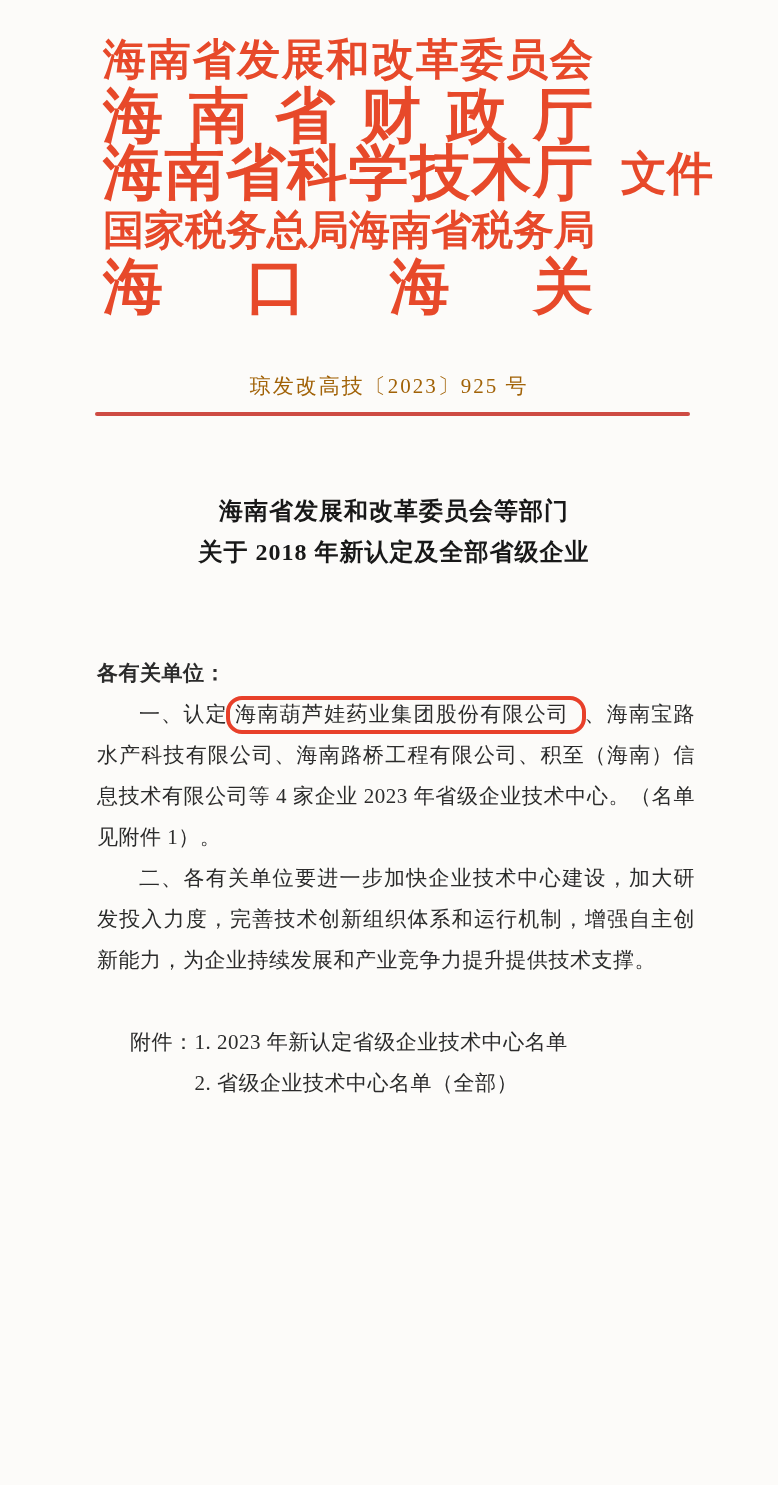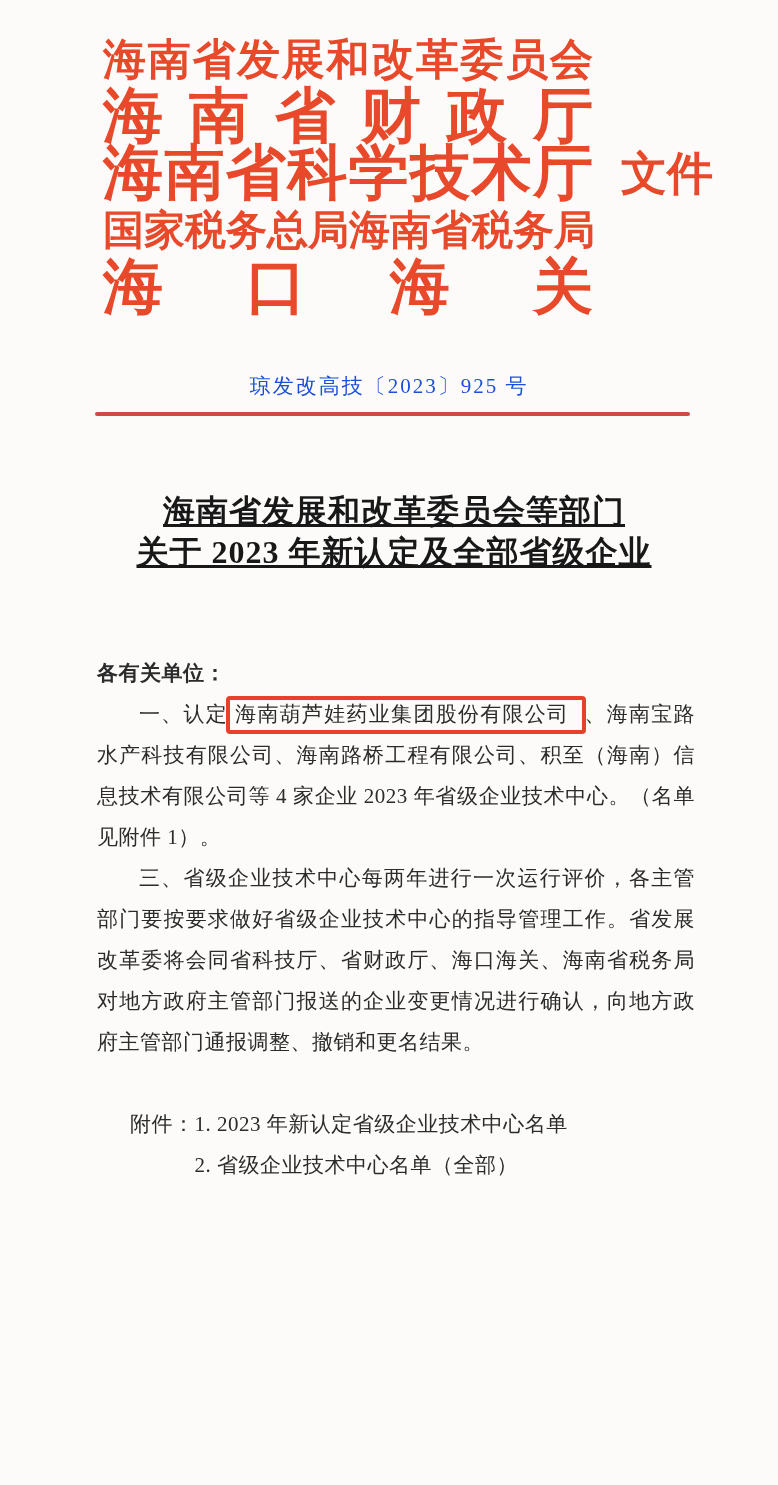--- a/index.html
+++ b/index.html
@@ -25,44 +25,44 @@
   }
   .f46{font-size:60px;}
   .f43{font-size:43px;}
   .f41{font-size:41px;}
   .h-suffix{
     display:inline-block;margin-left:28px;font-size:46px;vertical-align:top;
   }
   
   .doc-number{
     position:absolute;top:371px;left:0;width:778px;
-    text-align:center;font-size:21px;letter-spacing:2px;color:#1d4ed8;
+    text-align:center;font-size:21px;letter-spacing:2px;color:#a16207;
     line-height:30px;
   }
   
   .red-divider{
     position:absolute;top:412px;left:95px;width:595px;height:4px;
     border-radius:2px;
   }
   
   .title-block{
     position:absolute;top:491px;left:90px;width:608px;
-    text-align:center;font-size:32px;font-weight:bold;color:#181818;
-    line-height:41px;letter-spacing:1px;text-decoration:underline;
+    text-align:center;font-size:24px;font-weight:bold;color:#181818;
+    line-height:41px;letter-spacing:1px;
   }
   
   .body-block{
     position:absolute;top:653px;left:97px;width:598px;
     font-size:21px;line-height:41px;color:#2b2b2b;
     text-align:justify;letter-spacing:0.5px;
   }
   .body-block p{margin:0;text-indent:2em;}
   .body-block p.greeting{text-indent:0;font-weight:bold;}
   .hl-box{
-    border-style:solid;border-width:4px;border-radius:4px;
+    border-style:solid;border-width:4px;border-radius:16px;
     padding:2px 13px 4px 5px;margin:8px -2px;
   }
   
   .attachments{
     display:flex;margin-top:41px;padding-left:33px;text-indent:0;
   }
   .att-label{white-space:nowrap;}
   .att-items{display:flex;flex-direction:column;}
 </style>
 </head>
@@ -87,27 +87,27 @@
       <span class="h-agency f46">海口海关</span>
     </div>
   </div>
 
   <div class="doc-number">琼发改高技〔2023〕925 号</div>
 
   <div class="red-divider" style="background: rgb(206, 75, 67);"></div>
 
   <div class="title-block">
     <div>海南省发展和改革委员会等部门</div>
-    <div>关于 2023 年新认定及全部省级企业</div>
+    <div>关于 2018 年新认定及全部省级企业</div>
   </div>
 
   <div class="body-block">
     <p class="greeting">各有关单位：</p>
     <p><span>一、认定</span><span class="hl-box" style="border-color: rgb(232, 64, 42);">海南葫芦娃药业集团股份有限公司</span><span>、海南宝路水产科技有限公司、海南路桥工程有限公司、积至（海南）信息技术有限公司等 4 家企业 2023 年省级企业技术中心。（名单见附件 1）。</span></p>
-    <p>三、省级企业技术中心每两年进行一次运行评价，各主管部门要按要求做好省级企业技术中心的指导管理工作。省发展改革委将会同省科技厅、省财政厅、海口海关、海南省税务局对地方政府主管部门报送的企业变更情况进行确认，向地方政府主管部门通报调整、撤销和更名结果。</p>
+    <p>二、各有关单位要进一步加快企业技术中心建设，加大研发投入力度，完善技术创新组织体系和运行机制，增强自主创新能力，为企业持续发展和产业竞争力提升提供技术支撑。</p>
 
     <div class="attachments">
       <span class="att-label">附件：</span>
       <span class="att-items">
         <span>1. 2023 年新认定省级企业技术中心名单</span>
         <span>2. 省级企业技术中心名单（全部）</span>
       </span>
     </div>
   </div>
 

